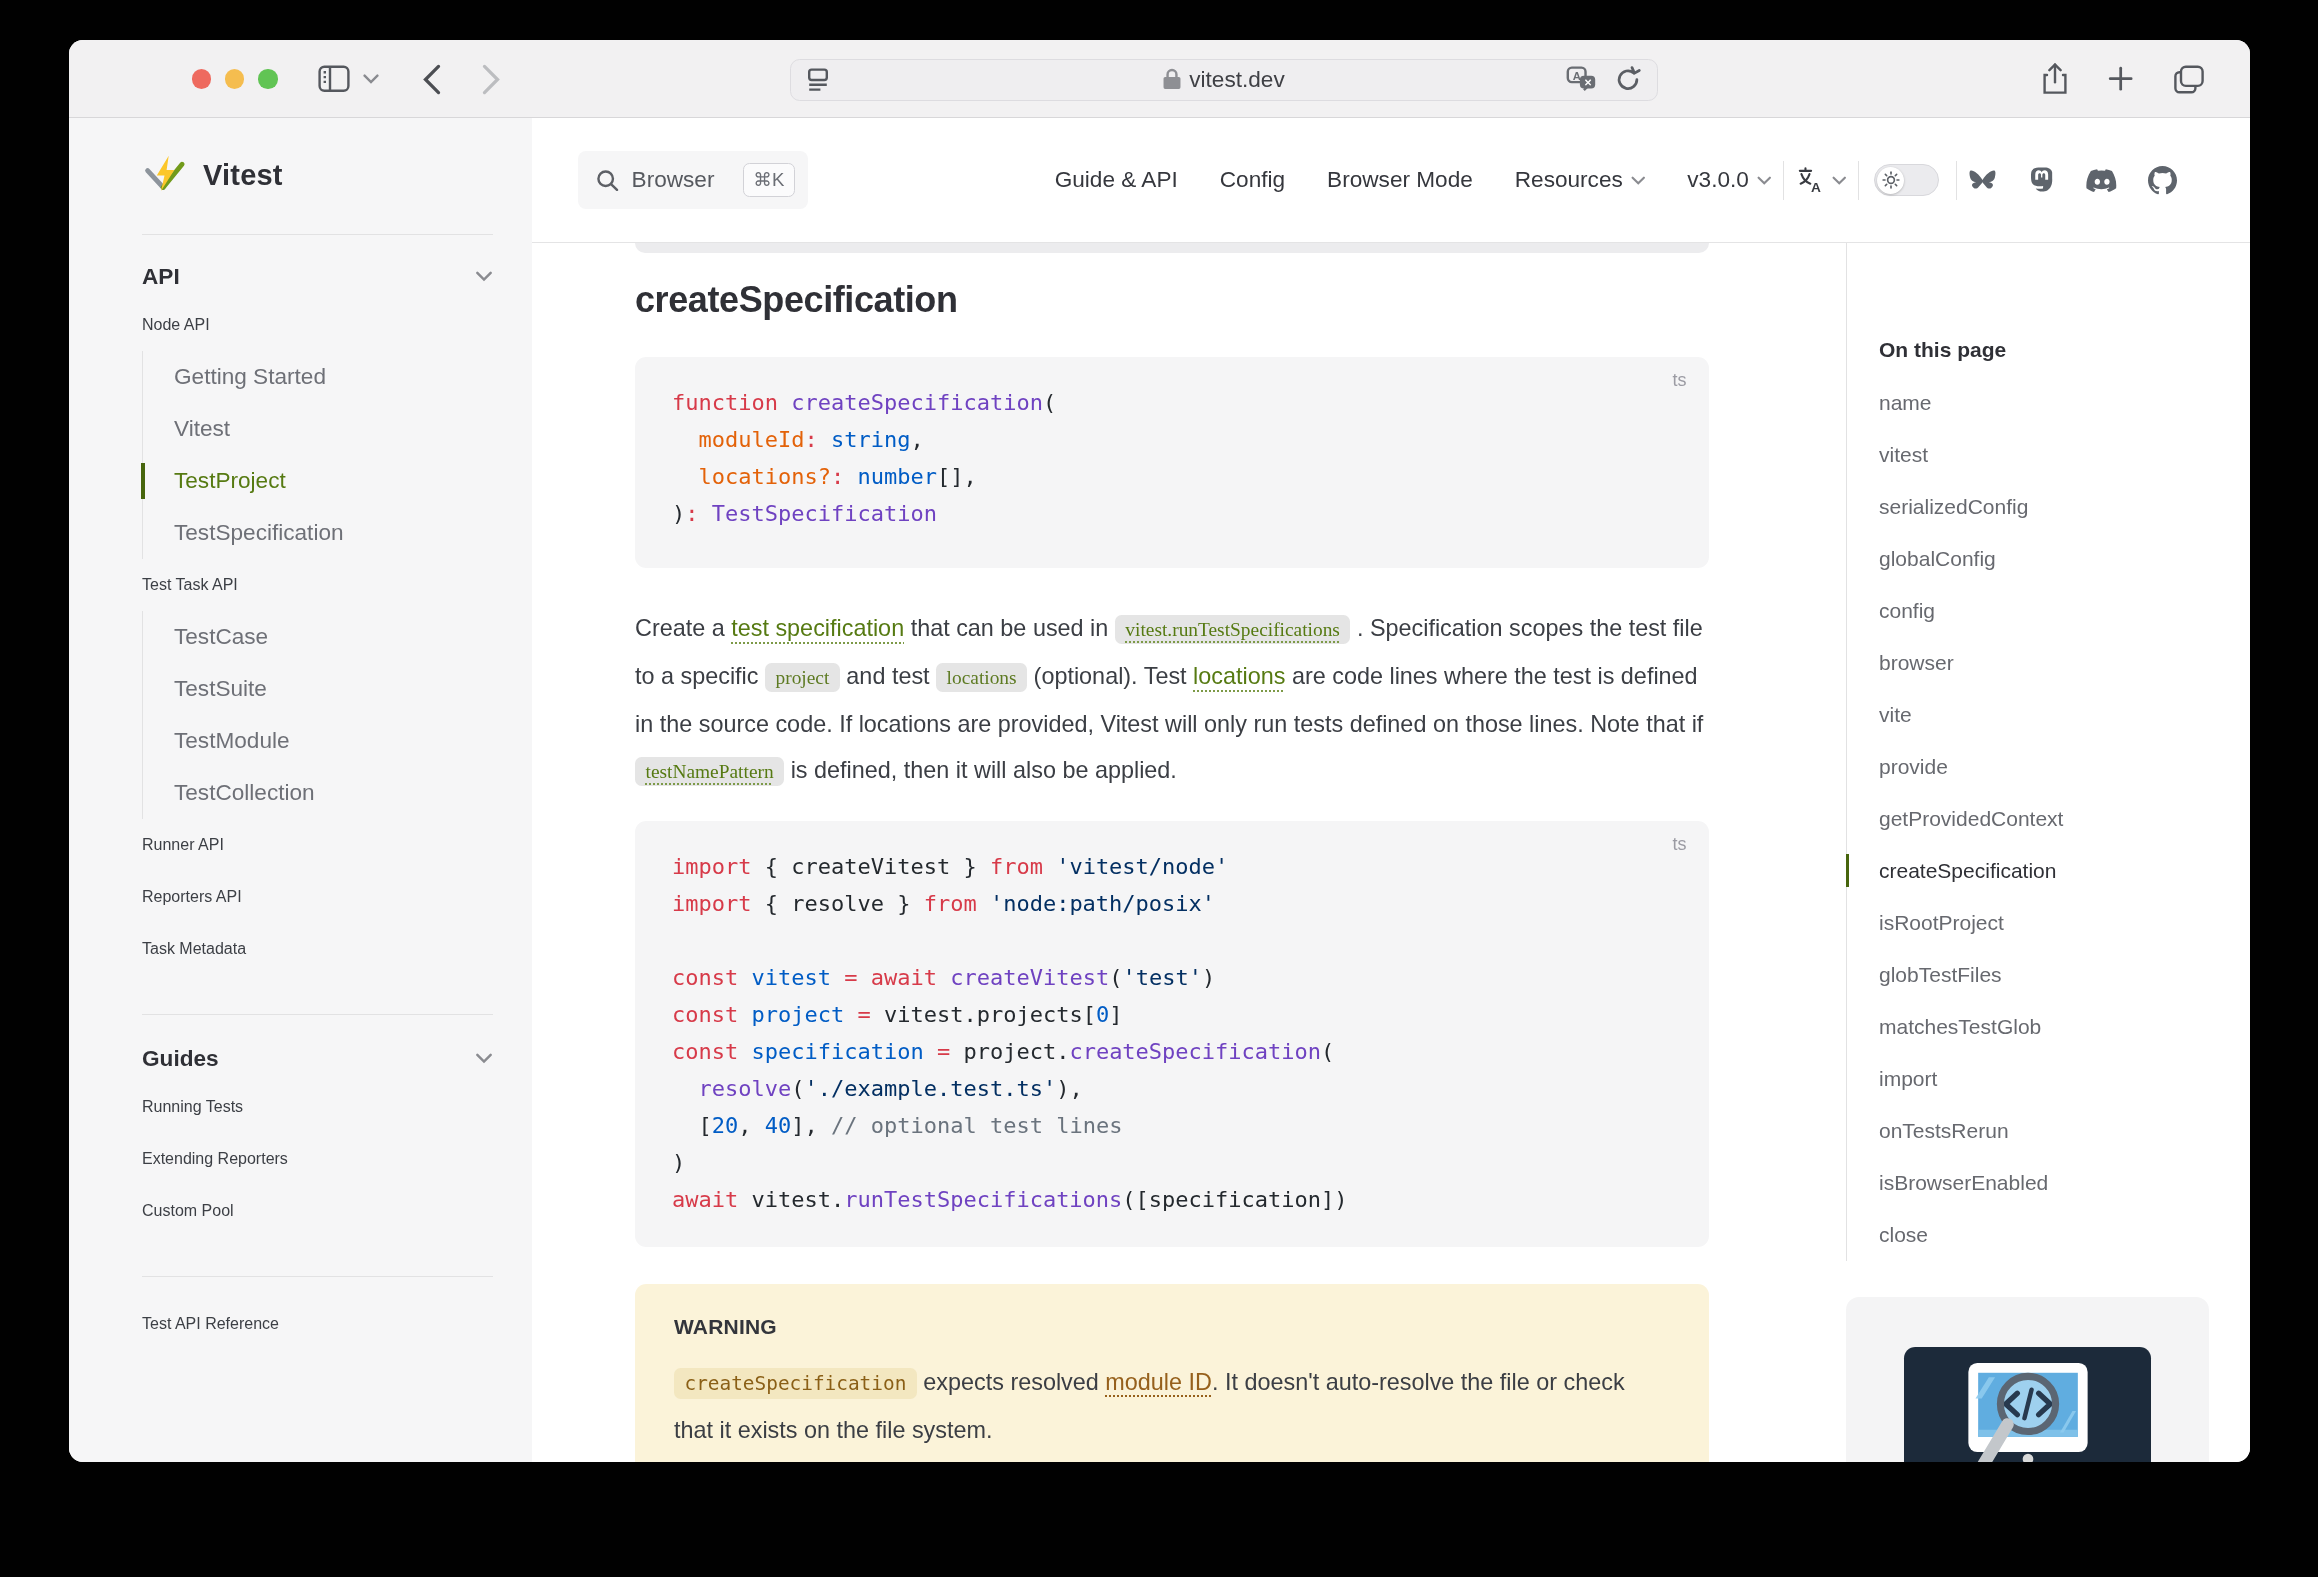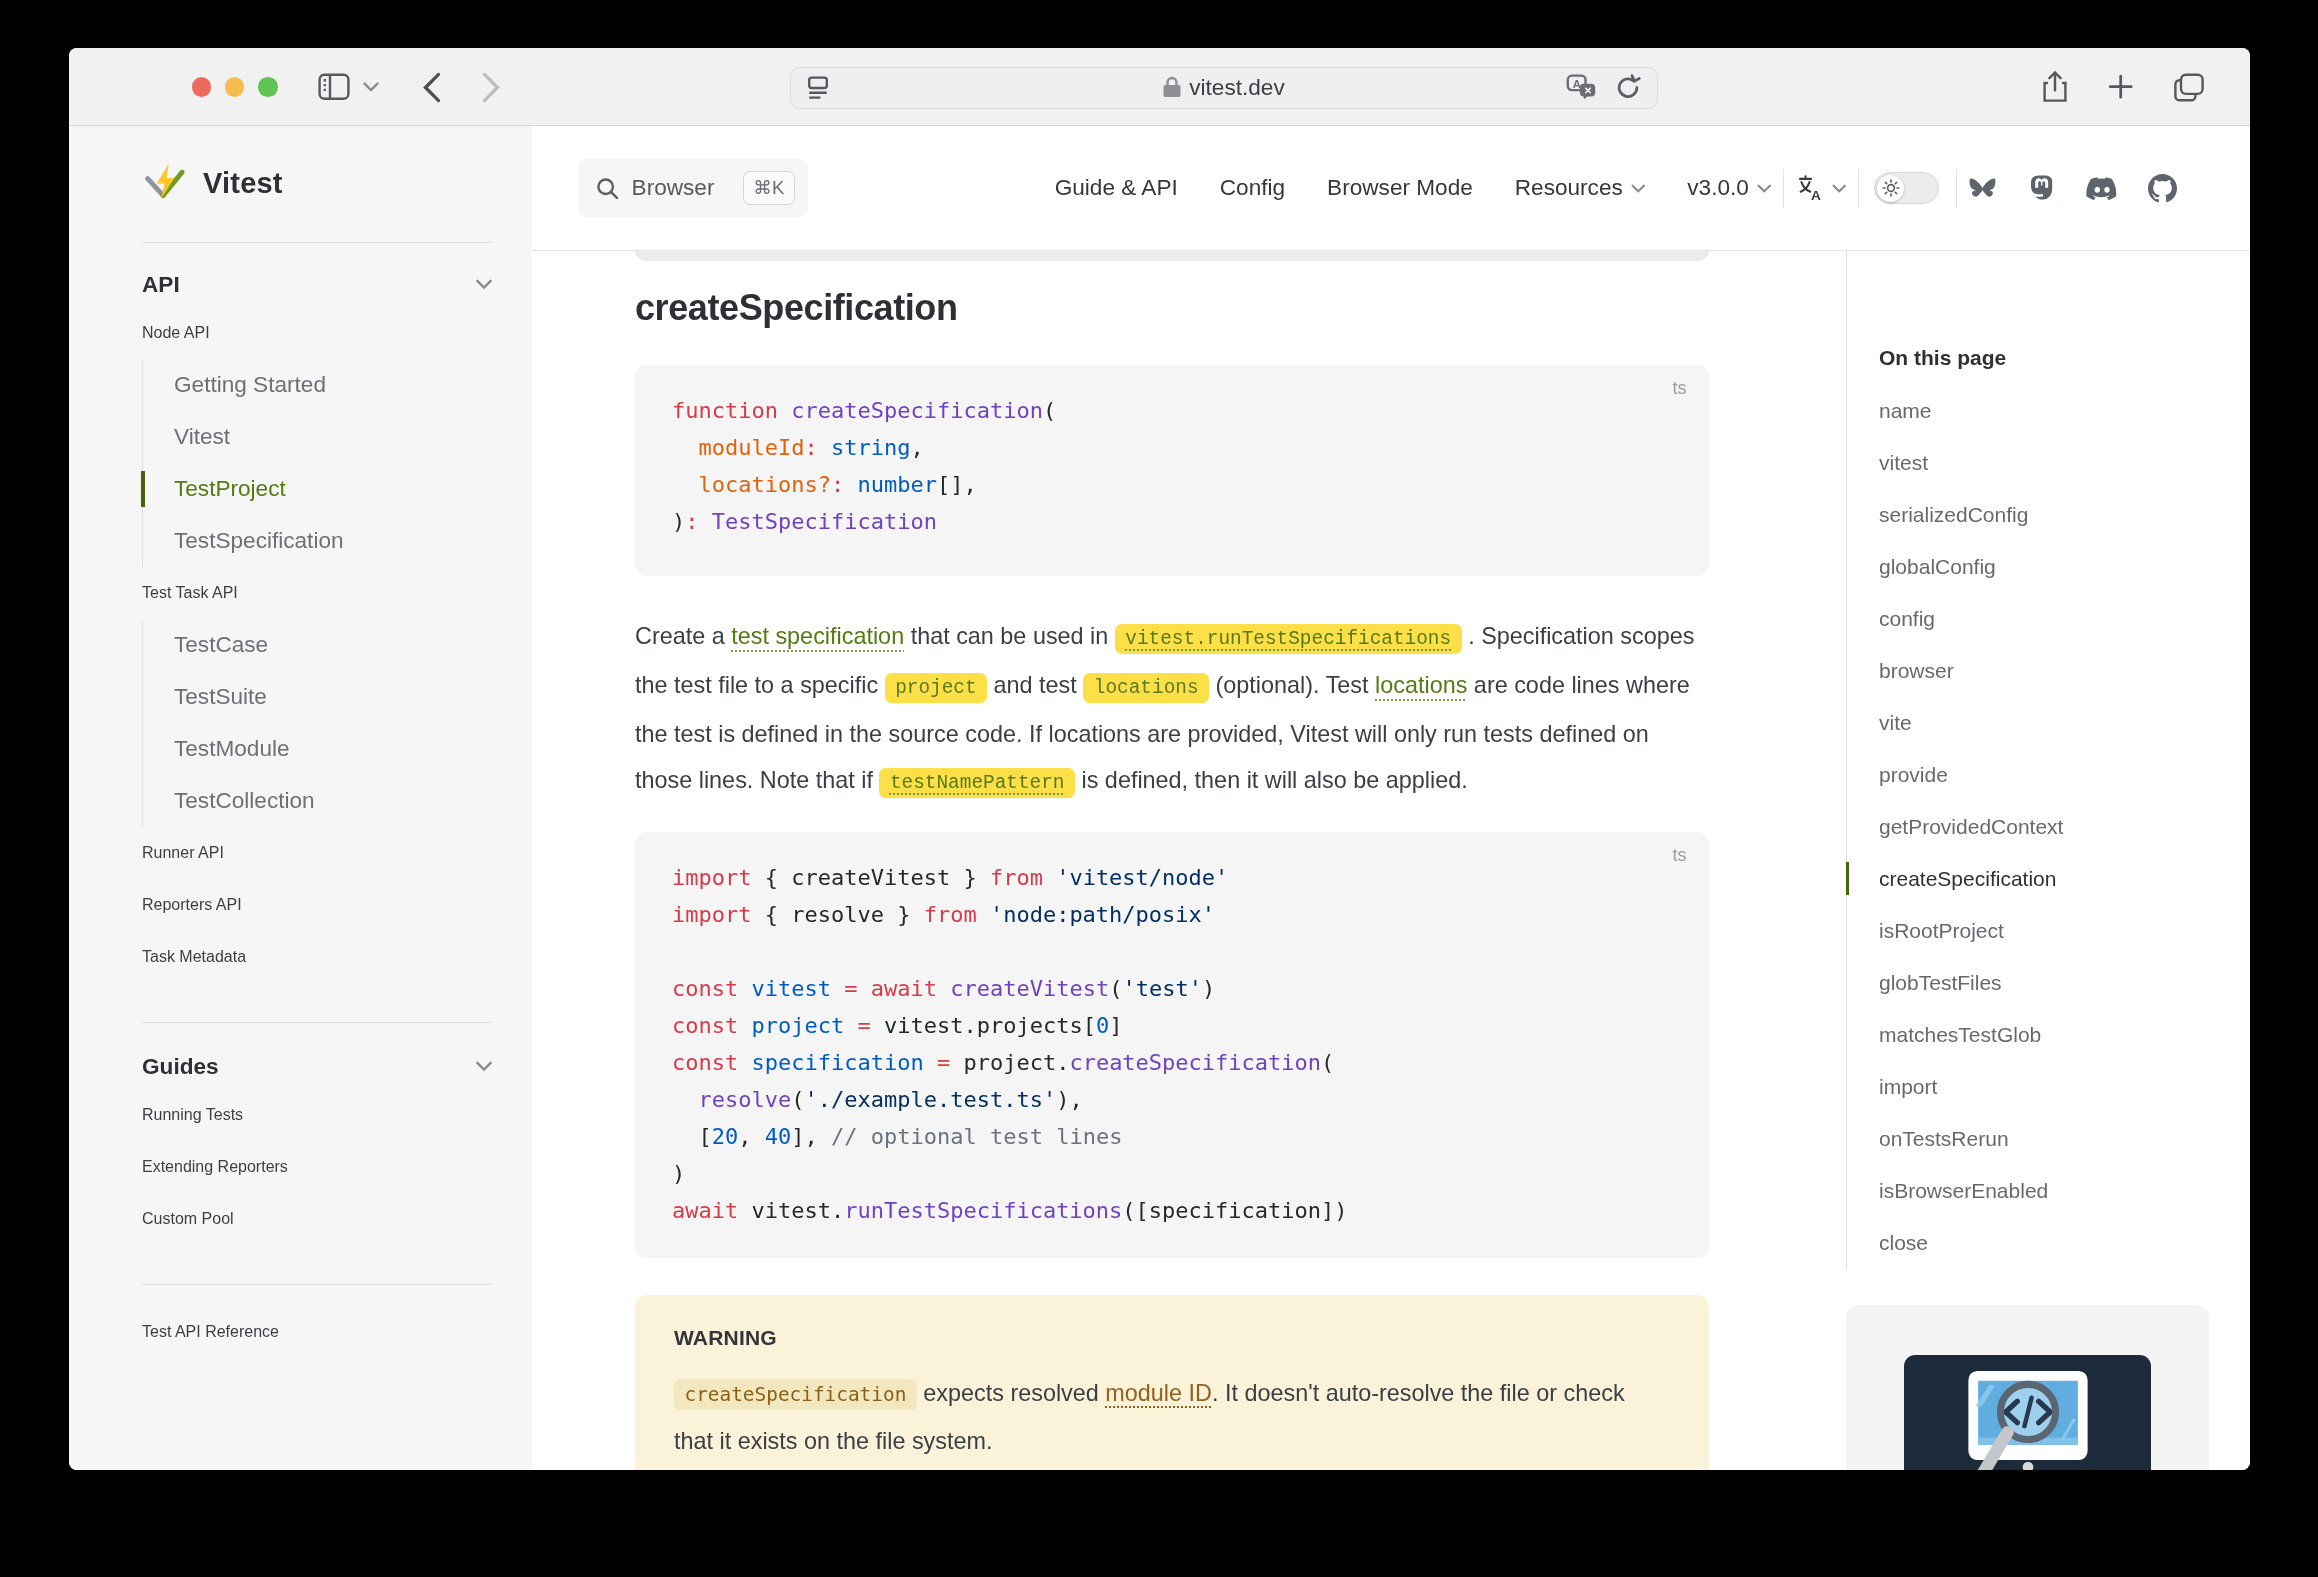--- a/index.html
+++ b/index.html
@@ -1,19 +1,19 @@
 <!DOCTYPE html>
 <html style="font-size:13px"><head>
 <meta charset="utf-8">
 <style>
   * { margin:0; padding:0; box-sizing:border-box; }
   html,body { width:2319px; height:1578px; background:#020202; font-family:"Liberation Sans", sans-serif; overflow:hidden; }
 
-  .window { position:absolute; left:69px; top:48px; width:2181px; height:1422px; background:#ffffff;
-            border-radius:8px; overflow:hidden; box-shadow:0 32px 97px rgba(0,0,0,.6); display:flex; flex-direction:column; }
+  .window { position:absolute; left:69px; top:40px; width:2181px; height:1422px; background:#ffffff;
+            border-radius:14px; overflow:hidden; box-shadow:0 32px 97px rgba(0,0,0,.6); display:flex; flex-direction:column; }
 
   
   .chrome { height:78px; flex:0 0 78px; background:#f2f1f2; border-bottom:0.8px solid #d8d7d9; position:relative; }
   .traffic { position:absolute; left:123px; top:0; height:78px; display:flex; align-items:center; gap:13.7px; }
   .light { width:19.4px; height:19.4px; border-radius:50%; }
   .l-red{background:#ee6a5f;} .l-yellow{background:#f5bd4f;} .l-green{background:#61c454;}
   .chrome-btn { position:absolute; top:0; height:78px; display:flex; align-items:center; color:#55585e; }
   .urlbar { position:absolute; left:721px; top:18.6px; width:868px; height:42px; background:#efeef0;
             border:0.8px solid #dddce0; border-radius:9.7px; display:flex; align-items:center; }
   .url-center { position:absolute; left:0; right:0; display:flex; justify-content:center; align-items:center; gap:8px; color:#3f4045; font-size:22.6px; }
@@ -58,21 +58,21 @@
 
   .codeblock { margin-top:36px; background:#f5f5f6; border-radius:11.3px; padding:27.4px 24px 36px 37px; position:relative; }
   .codeblock.second { margin-top:26px; padding-bottom:29px; }
   .code-lang { position:absolute; top:13px; right:22.6px; font-size:18px; color:#9b9ba3; font-family:"Liberation Sans",sans-serif; }
   .cl { font-family:"DejaVu Sans Mono", monospace; font-size:22px; line-height:37px; white-space:pre; color:#24292e; }
   .tk-k{color:#d73a49;} .tk-f{color:#6f42c1;} .tk-v{color:#005cc5;text-align:center;} .tk-p{color:#e36209;}
   .tk-s{color:#032f62;} .tk-c{color:#6a737d;} .tk-n{color:#24292e;}
 
   .para { margin-top:37px; font-size:23.4px; line-height:46px; color:#3b3e44; }
   .link { color:#567a12; text-decoration:underline dotted; text-decoration-thickness:1.6px; text-underline-offset:5.7px; text-decoration-color:#7d9a48; cursor:pointer; }
-  .chip { font-family:Liberation Mono, monospace; font-size:19.4px; background:#fde047; border-radius:6.5px; padding:4px 10.5px; color:#5d7a22; white-space:nowrap; }
+  .chip { font-family:Liberation Serif, serif; font-size:19.4px; background:#e5e5e5; border-radius:6.5px; padding:4px 10.5px; color:#5d7a22; white-space:nowrap; }
   .chip-link { color:#567a12; text-decoration:underline dotted; text-decoration-thickness:1.6px; text-underline-offset:4.8px; text-decoration-color:#7d9a48; cursor:pointer; }
 
   .warning { margin-top:37px; background:#fbf3d9; border-radius:11.3px; padding:31px 39px 32px 39px; }
   .warn-title { font-size:21px; font-weight:bold; color:#33353b; letter-spacing:0.2px; }
   .warn-text { margin-top:19.4px; font-size:23.4px; line-height:46px; color:#3b3e44; }
   .wchip { font-family:"DejaVu Sans Mono", monospace; font-size:19.4px; background:#f3e7c0; border-radius:6.5px; padding:4px 10.5px; color:#8a5f16; white-space:nowrap; }
   .wlink { color:#96601c; text-decoration:underline dotted; text-decoration-thickness:1.6px; text-underline-offset:5.7px; cursor:pointer; }
 
   
   .toc-col { position:absolute; left:1314px; top:0; width:371px; }

